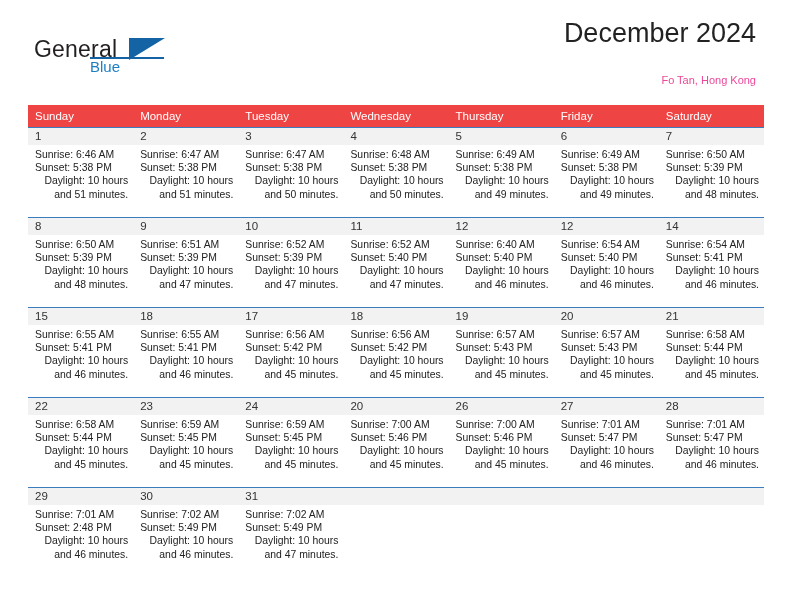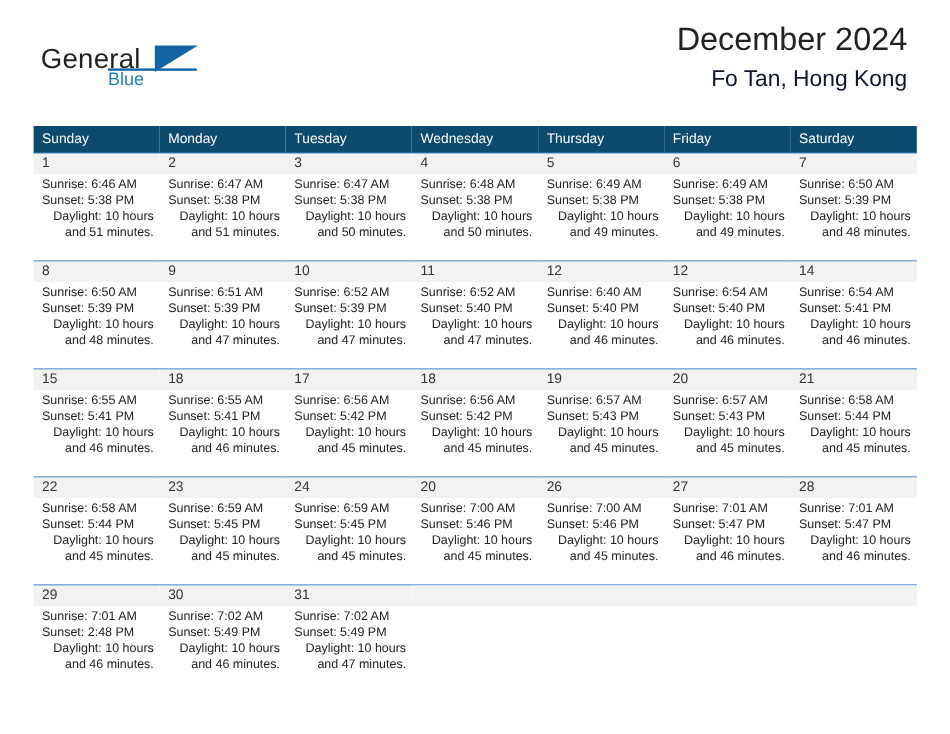--- a/index.html
+++ b/index.html
@@ -77,38 +77,38 @@
     top: 16px;
     text-align: right;
   }
   .cal-title {
     font-size: 27px;
     color: #222222;
     line-height: 34px;
     white-space: nowrap;
   }
   .cal-subtitle {
-    font-size: 19px;
-    color: #0f172a;
+    font-size: 11px;
+    color: #ec4899;
     line-height: 22px;
-    margin-top: 6px;
+    margin-top: 19px;
     white-space: nowrap;
   }
 
   
   .calendar {
     position: absolute;
     left: 28px;
     top: 105px;
     width: 736px;
     border-collapse: collapse;
     table-layout: fixed;
   }
   .calendar th {
-    background: #0c4a6e;
+    background: #ef4444;
     color: #ffffff;
     font-size: 11.5px;
     font-weight: normal;
     text-align: left;
     padding: 5px 0 5px 7px;
     height: 19px;
     box-sizing: border-box;
   }
   .calendar td {
     width: 105.1px;

